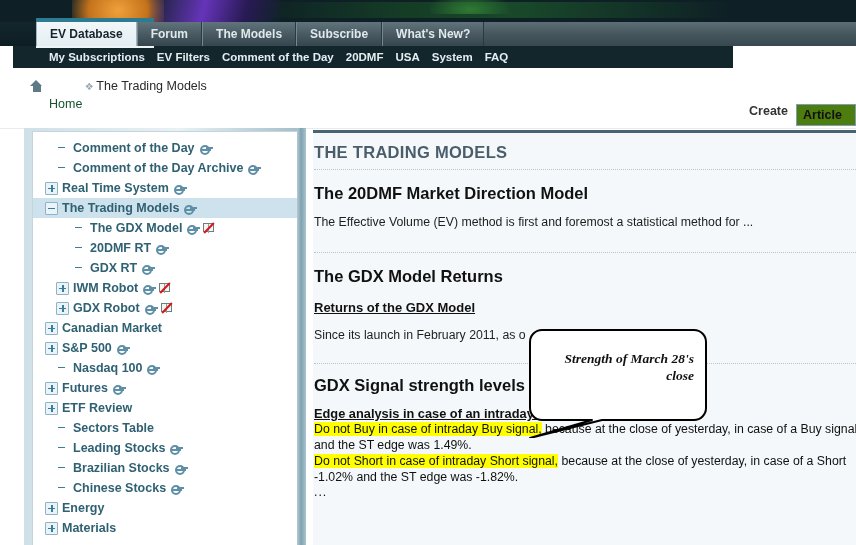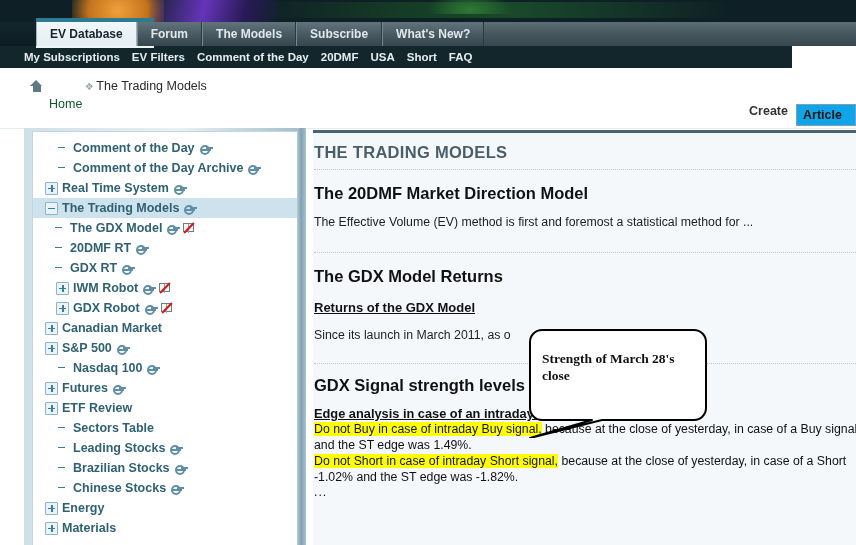--- a/index.html
+++ b/index.html
@@ -64,24 +64,24 @@
     background: linear-gradient(180deg,#f2f7f9 0%, #e3eef2 100%);
     border-left:1px solid #9fb4bb; border-right:1px solid #9fb4bb;
   }
   .tab-topline {
     position:absolute; left:36px; top:18px; width:118px; height:4px;
     background:#2d7a93;
   }
 
   
   .subnav {
-    position:absolute; left:0; top:46px; width:792px; height:22px;
+    position:absolute; left:13px; top:46px; width:720px; height:22px;
     background:#12262c;
     display:flex; align-items:center;
-    padding-left:24px;
+    padding-left:36px;
   }
   .subnav a {
     color:#e4eef1; font-size:11.5px; font-weight:bold;
     margin-right:12px; text-decoration:none; white-space:nowrap; cursor:pointer;
   }
   .subnav-underline {
     position:absolute; left:36px; top:46px; width:118px; height:2px; background:#eef5f7;
   }
 
   
@@ -105,21 +105,21 @@
   .crumb .cur { color:#2a2a2a; }
 
   
   .createbar {
     position:absolute; right:0; top:104px; height:28px;
     display:flex; align-items:flex-start;font-weight:bold;
   }
   .createbar .lbl { font-size:12.5px; color:#333; margin-right:8px; }
   .createbar .sel {
     height:22px; min-width:60px;
-    border:1px solid #7f9db9; background:#0ea5e9;
+    border:1px solid #7f9db9; background:#4d7c0f;
     font-size:12.5px; color:#111;
     display:flex; align-items:center; padding:0 6px;
     cursor:pointer;
   }
   .rule-under-create {
     position:absolute; left:0; top:128px; width:856px; height:1px; background:#e6ebee;
   }
 
   
   .side-wrap {
@@ -155,21 +155,21 @@
   }
   .nav-row .twisty:before {
     content:''; position:absolute; left:2px; top:5px; width:7px; height:1.5px; background:#3b7d99;
   }
   .nav-row .twisty.plus:after {
     content:''; position:absolute; left:5px; top:2px; width:1.5px; height:7px; background:#3b7d99;
   }
   .nav-row .twisty.none { border:none; background:transparent; }
   .nav-row .label { margin-right:5px; }
   .nav-row.ind1 { padding-left:23px; }
-  .nav-row.ind2 { padding-left:20px; }
+  .nav-row.ind2 { padding-left:40px; }
 
   
   .ic-key { width:13px; height:9px; position:relative; flex:none; margin-right:2px; }
   .ic-key:before {
     content:''; position:absolute; left:0; top:1.5px; width:6px; height:6px;
     border:2px solid #5f8fa6; border-radius:50%;
   }
   .ic-key:after {
     content:''; position:absolute; left:6px; top:3.5px; width:7px; height:2px;
     background:#5f8fa6;
@@ -222,23 +222,23 @@
   }
   .body-line { font-size:12.3px; color:#111; line-height:16px; white-space:nowrap; }
   mark.hl { background:#ffff00; color:#111; padding:0; }
   .ellipsis { font-size:12.3px; color:#111; letter-spacing:1px; }
 
   
   .callout { position:absolute; left:528px; top:328px; width:180px; height:110px; pointer-events:none; }
   .callout svg { display:block; }
   .callout .ctext {
     position:absolute; left:14px; top:22px; width:152px;
-    text-align:left;
+    text-align:right;
     font-family:"Liberation Serif", serif;
-    font-weight:bold; font-size:13.5px; color:#111;
+    font-weight:bold; font-style:italic; font-size:13.5px; color:#111;
     line-height:17px;
   }
 </style>
 </head>
 <body>
 
 <div id="page">
 
   <div class="banner">
     <div class="glow-a"></div>
@@ -268,21 +268,21 @@
     </div>
   </div>
   <div class="tab-topline"></div>
 
   <div class="subnav">
     <a>My Subscriptions</a>
     <a>EV Filters</a>
     <a>Comment of the Day</a>
     <a>20DMF</a>
     <a>USA</a>
-    <a>Short</a>
+    <a>System</a>
     <a>FAQ</a>
   </div>
   <div class="subnav-underline"></div>
 
   <div class="crumb">
     <span class="home-icon"></span>
     <a>Home</a>
     <span class="sep">❖</span>
     <span class="cur">The Trading Models</span>
   </div>
@@ -419,21 +419,21 @@
       <h1 class="section">THE TRADING MODELS</h1>
       <div class="dots"></div>
 
       <h2 class="art">The 20DMF Market Direction Model</h2>
       <p class="art">The Effective Volume (EV) method is first and foremost a statistical method for ...</p>
 
       <div class="dots" style="margin-top:22px"></div>
 
       <h2 class="art">The GDX Model Returns</h2>
       <a class="art-link">Returns of the GDX Model</a>
-      <p class="art">Since its launch in March 2011, as o</p>
+      <p class="art">Since its launch in February 2011, as o</p>
 
       <div class="dots" style="margin-top:20px"></div>
 
       <h2 class="art" style="margin-top:12px">GDX Signal strength levels and real time updates</h2>
       <h3 class="sub">Edge analysis in case of an intraday real time GDX MF change</h3>
 
       <div class="body-line"><mark class="hl">Do not Buy in case of intraday Buy signal,</mark><span> because at the close of yesterday, in case of a Buy signal</span></div>
       <div class="body-line">and the ST edge was 1.49%.</div>
       <div class="body-line"><mark class="hl">Do not Short in case of intraday Short signal,</mark><span> because at the close of yesterday, in case of a Short</span></div>
       <div class="body-line">-1.02% and the ST edge was -1.82%.</div>

